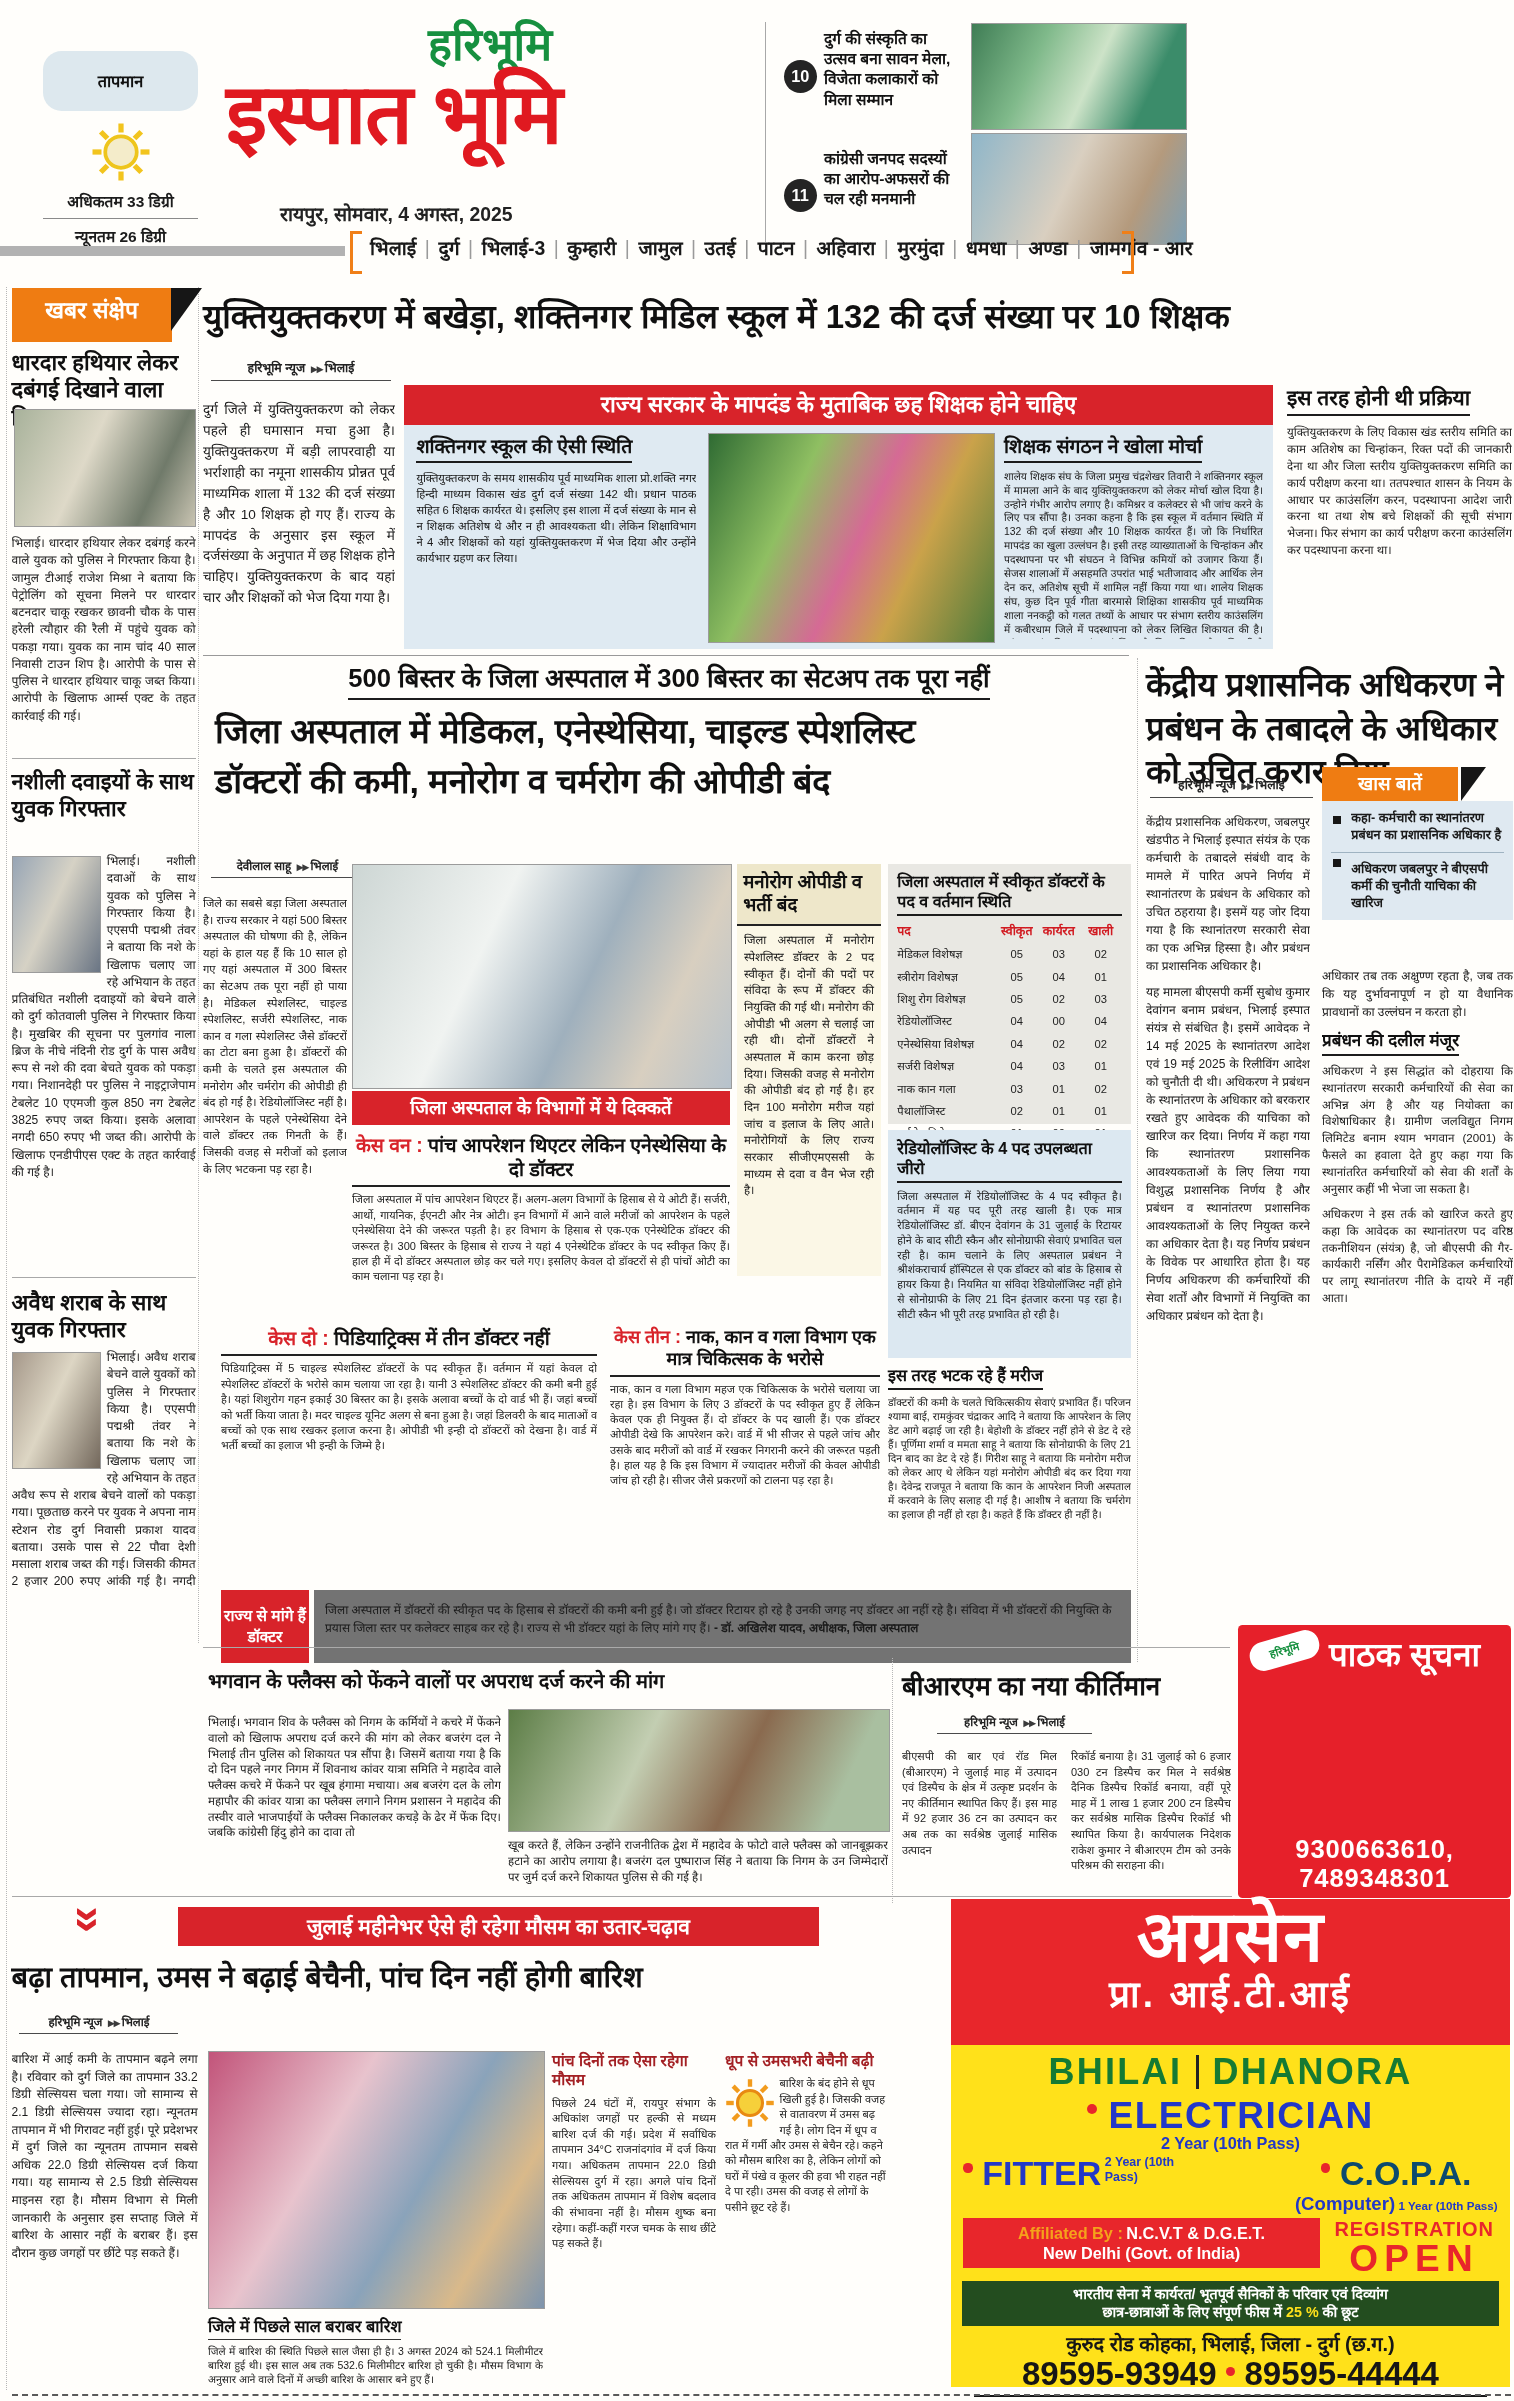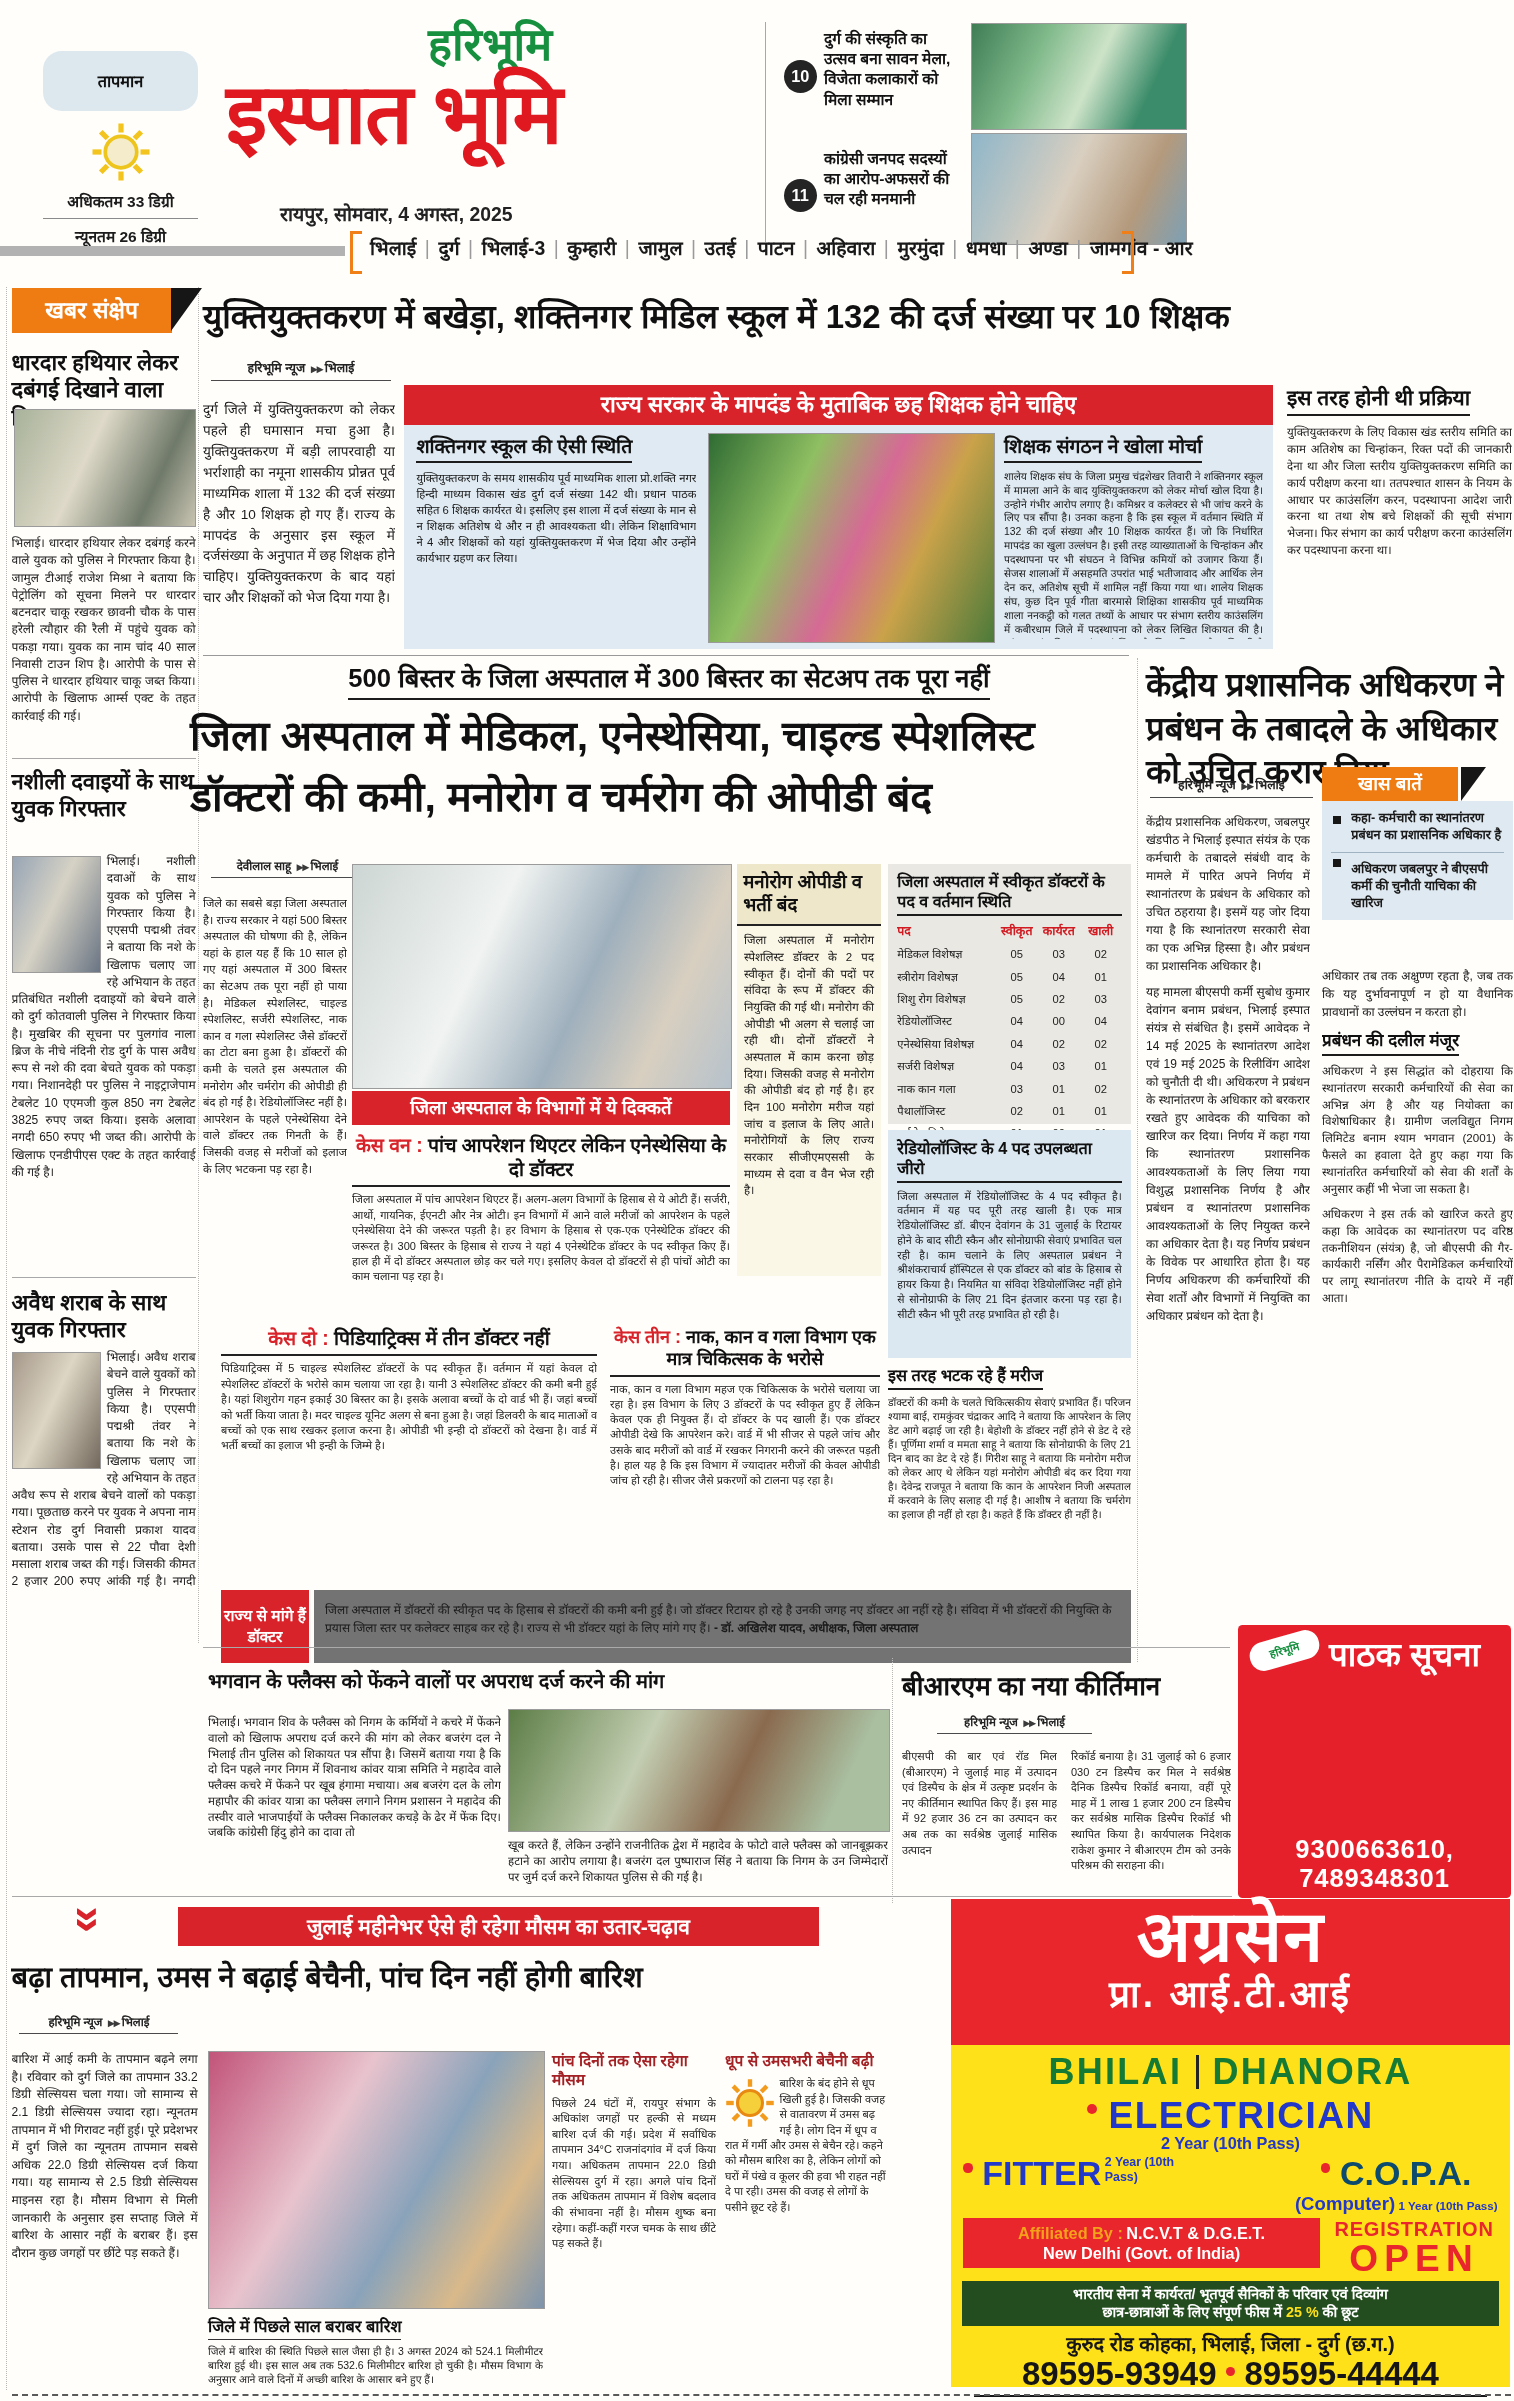--- a/index.html
+++ b/index.html
@@ -77,21 +77,21 @@
   <div class="abs" style="left:0;top:246px;width:345px;height:10px;background:#b2b2b2;"></div>
   <div class="abs" style="left:350px;top:231px;width:9.3px;height:37px;border-left:3.9px solid #f07f17;border-top:3.9px solid #f07f17;border-bottom:3.9px solid #f07f17;"></div>
   <div class="abs" style="left:370px;top:234px;width:744px;white-space:nowrap;">
     <span class="navc">भिलाई</span><span class="navc">दुर्ग</span><span class="navc">भिलाई-3</span><span class="navc">कुम्हारी</span><span class="navc">जामुल</span><span class="navc">उतई</span><span class="navc">पाटन</span><span class="navc">अहिवारा</span><span class="navc">मुरमुंदा</span><span class="navc">धमधा</span><span class="navc">अण्डा</span><span class="navc">जामगांव - आर</span>
   </div>
   <div class="abs" style="left:1122px;top:231px;width:9.3px;height:37px;border-right:3.9px solid #f07f17;border-top:3.9px solid #f07f17;border-bottom:3.9px solid #f07f17;"></div>
 
   <div class="abs vdot" style="left:6.2px;top:287px;height:2103px;"></div>
   <div class="abs vdot" style="left:198px;top:287px;height:1356px;"></div>
 
-  <div class="abs flaghead" style="left:11.6px;top:288px;width:160px;height:45px;font-size:23px;line-height:45px;font-weight:800;">खबर संक्षेप</div>
+  <div class="abs flaghead" style="left:11.6px;top:288px;width:160px;height:54px;font-size:23px;line-height:45px;font-weight:800;">खबर संक्षेप</div>
   <div class="abs wedge" style="left:171px;top:288px;"></div>
 
   <div class="abs dev" style="left:11.6px;top:349px;width:184px;font-size:22px;">धारदार हथियार लेकर दबंगई दिखाने वाला गिरफ्तार</div>
   <div class="abs photo" style="left:14px;top:409px;width:180px;height:116px;background:linear-gradient(115deg,#a8b29b,#ded9c8 40%,#707a6a 75%,#c9c4b2);"></div>
   <div class="abs jt clip" style="left:11.6px;top:535px;width:184px;font-size:12px;line-height:1.44;max-height:215px;">भिलाई। धारदार हथियार लेकर दबंगई करने वाले युवक को पुलिस ने गिरफ्तार किया है। जामुल टीआई राजेश मिश्रा ने बताया कि पेट्रोलिंग को सूचना मिलने पर धारदार बटनदार चाकू रखकर छावनी चौक के पास हरेली त्यौहार की रैली में पहुंचे युवक को पकड़ा गया। युवक का नाम चांद 40 साल निवासी टाउन शिप है। आरोपी के पास से पुलिस ने धारदार हथियार चाकू जब्त किया। आरोपी के खिलाफ आर्म्स एक्ट के तहत कार्रवाई की गई।</div>
 
   <div class="abs hrule" style="left:11.6px;top:758px;width:184px;"></div>
   <div class="abs dev" style="left:11.6px;top:768px;width:184px;font-size:22px;">नशीली दवाइयों के साथ युवक गिरफ्तार</div>
   <div class="abs clip" style="left:11.6px;top:829px;width:184px;max-height:434px;margin-top:24px;">
     <div class="photo" style="float:left;width:87px;height:115px;margin:3.1px 6.2px 3.1px 0;background:linear-gradient(115deg,#97a5b5,#d6d2c5 45%,#6a7584);"></div>
@@ -127,21 +127,21 @@
   </div>
   <div class="abs" style="left:1287px;top:385px;width:225px;">
     <div class="dev ul2" style="font-size:21px;">इस तरह होनी थी प्रक्रिया</div>
     <div class="jt clip" style="margin-top:7.7px;font-size:11.6px;line-height:1.46;max-height:232px;">युक्तियुक्तकरण के लिए विकास खंड स्तरीय समिति का काम अतिशेष का चिन्हांकन, रिक्त पदों की जानकारी देना था और जिला स्तरीय युक्तियुक्तकरण समिति का कार्य परीक्षण करना था। ततपश्चात शासन के नियम के आधार पर काउंसलिंग करन, पदस्थापना आदेश जारी करना था तथा शेष बचे शिक्षकों की सूची संभाग भेजना। फिर संभाग का कार्य परीक्षण करना काउंसलिंग कर पदस्थापना करना था।</div>
   </div>
 
   <div class="abs hrule" style="left:203px;top:655px;width:926px;border-color:#999;"></div>
   <div class="abs" style="left:208px;top:663px;width:922px;text-align:center;">
     <span class="dev ul2" style="font-size:25.6px;">500 बिस्तर के जिला अस्पताल में 300 बिस्तर का सेटअप तक पूरा नहीं</span>
   </div>
-  <div class="abs dev" style="left:190px;top:706px;width:925px;font-size:41px;line-height:1.48;">
+  <div class="abs dev" style="left:215px;top:706px;width:925px;font-size:34px;line-height:1.48;">
     <div>जिला अस्पताल में मेडिकल, एनेस्थेसिया, चाइल्ड स्पेशलिस्ट</div>
     <div>डॉक्टरों की कमी, मनोरोग व चर्मरोग की ओपीडी बंद</div>
   </div>
 
   <div class="abs byl" style="left:211px;top:858px;width:153px;font-size:11.6px;">
     <span>देवीलाल साहू</span>
     <span class="arr">▶▶</span><span>भिलाई</span>
   </div>
   <div class="abs jt clip" style="left:203px;top:895px;width:144px;font-size:11.3px;line-height:1.47;max-height:373px;">जिले का सबसे बड़ा जिला अस्पताल है। राज्य सरकार ने यहां 500 बिस्तर अस्पताल की घोषणा की है, लेकिन यहां के हाल यह हैं कि 10 साल हो गए यहां अस्पताल में 300 बिस्तर का सेटअप तक पूरा नहीं हो पाया है। मेडिकल स्पेशलिस्ट, चाइल्ड स्पेशलिस्ट, सर्जरी स्पेशलिस्ट, नाक कान व गला स्पेशलिस्ट जैसे डॉक्टरों का टोटा बना हुआ है। डॉक्टरों की कमी के चलते इस अस्पताल की मनोरोग और चर्मरोग की ओपीडी ही बंद हो गई है। रेडियोलॉजिस्ट नहीं है। आपरेशन के पहले एनेस्थेसिया देने वाले डॉक्टर तक गिनती के हैं। जिसकी वजह से मरीजों को इलाज के लिए भटकना पड़ रहा है।</div>
 

